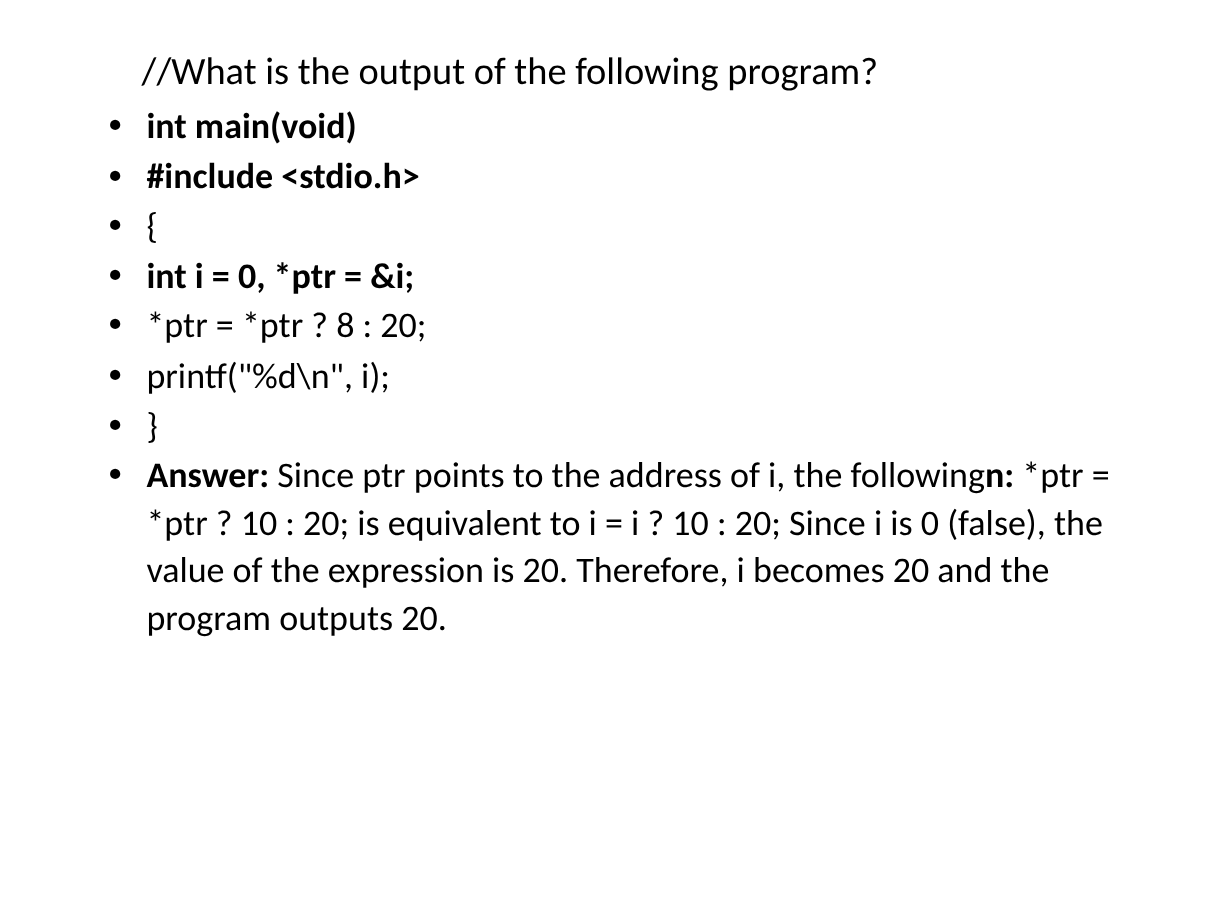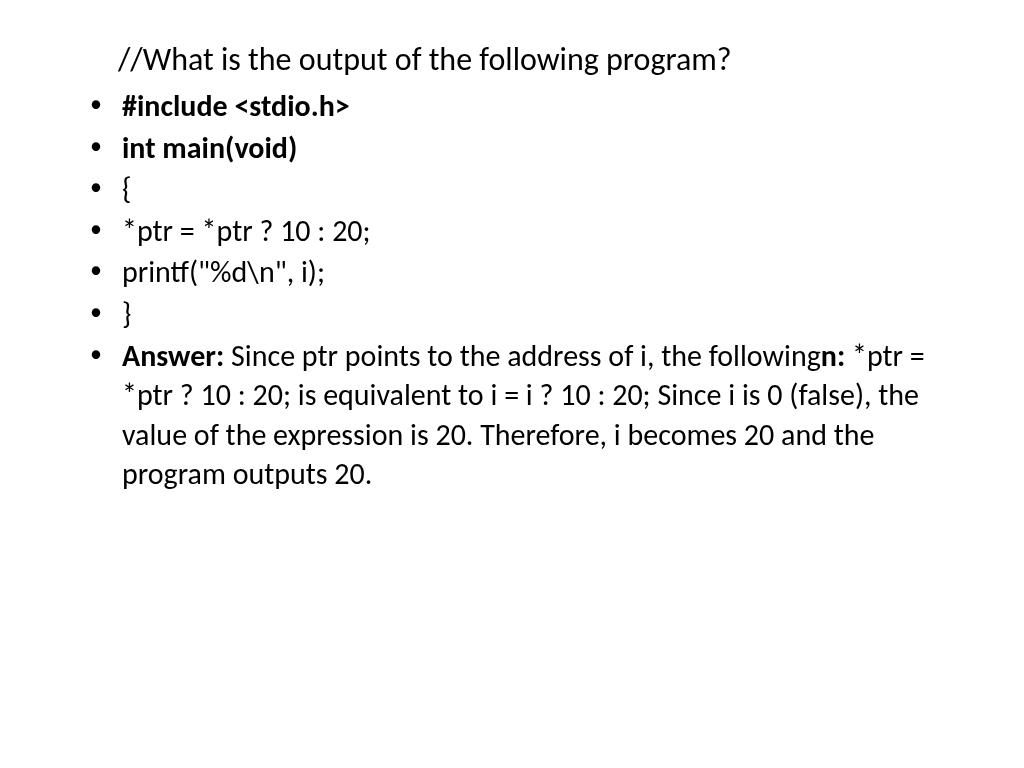--- a/index.html
+++ b/index.html
@@ -42,23 +42,24 @@
   }
   .b { font-weight: 700; }
 </style>
 </head>
 <body>
 
 <div class="slide">
   <div class="title-line">//What is the output of the following program?</div>
 
   <ul class="body">
+    <li><span class="b">int main(void)</span></li>
     <li><span class="b">#include &lt;stdio.h&gt;</span></li>
-    <li><span class="b">int main(void)</span></li>
     <li><span>{</span></li>
-    <li><span>*ptr = *ptr ? 10 : 20;</span></li>
+    <li><span class="b">int i = 0, *ptr = &amp;i;</span></li>
+    <li><span>*ptr = *ptr ? 8 : 20;</span></li>
     <li><span>printf("%d\n", i);</span></li>
     <li><span>}</span></li>
     <li>
       <span class="b">Answer:</span><span> Since ptr points to the address of i, the following</span><span class="b">n:</span><span> *ptr = *ptr ? 10 : 20; is equivalent to i = i ? 10 : 20; Since i is 0 (false), the value of the expression is 20. Therefore, i becomes 20 and the program outputs 20.</span>
     </li>
   </ul>
 </div>
 
 </body></html>

